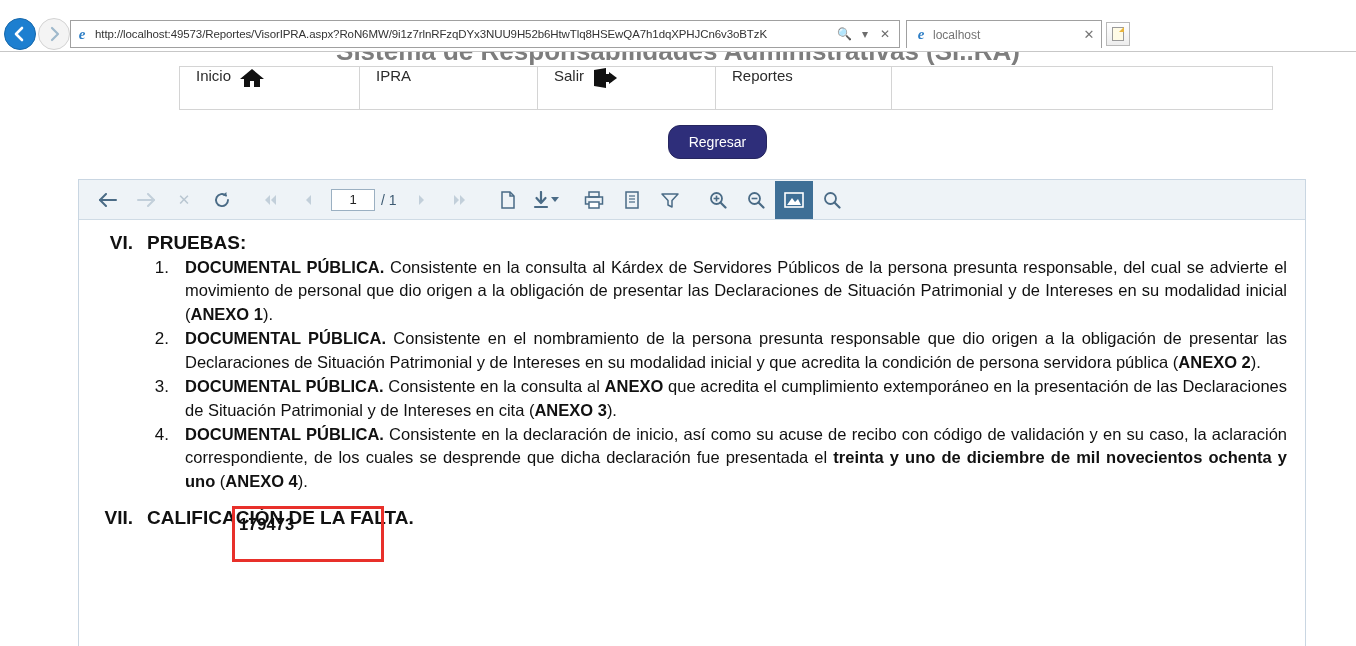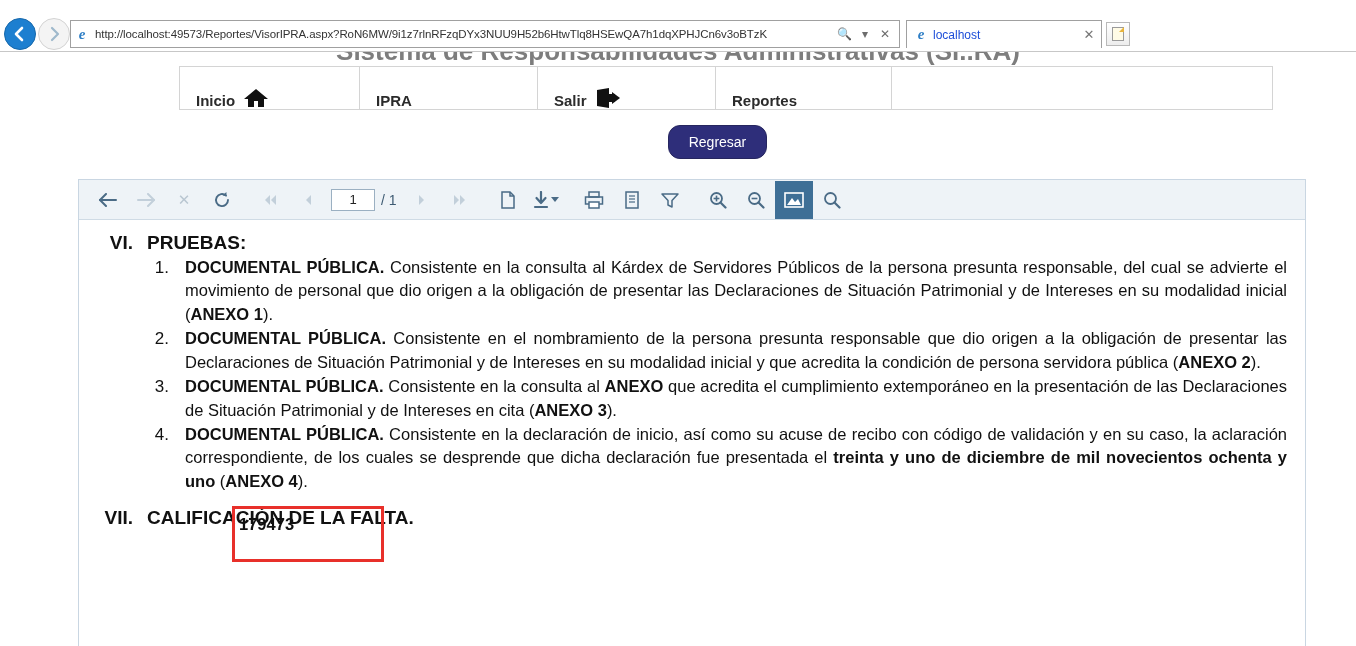--- a/index.html
+++ b/index.html
@@ -85,21 +85,21 @@
     width: 196px; height: 28px;
     border: 1px solid #a0a0a0;
     border-bottom: none;
     background: #ffffff;
     display: flex; align-items: center;
     padding: 0 4px;
   }
   .tab .tab-fav { width: 20px; display:flex; align-items:center; justify-content:center; }
   .tab .tab-title {
     flex: 1 1 auto;
-    font-size: 12px; color: #1d4ed8;
+    font-size: 12px; color: #737373;
     white-space: nowrap; overflow: hidden;
     padding-left: 2px;
   }
   .tab .tab-close {
     width: 16px; text-align: center;
     font-size: 13px; color: #777;
     cursor: pointer;
   }
   .newtab {
     position: absolute; left: 1106px; top: 22px;
@@ -137,28 +137,27 @@
   }
   .menubar {
     position: absolute; top: 14px; left: 179px;
     width: 1094px; height: 44px;
     border: 1px solid #d4d4d4;
     background: #ffffff;
     display: flex;
   }
   .menu-item {
     height: 42px;
-    display: flex; align-items: flex-end;
+    display: flex; align-items: flex-start;
     padding: 0 16px;
     border-right: 1px solid #d4d4d4;
     font-size: 15px;
     color: #2b2b2b;
     cursor: pointer;
     gap: 8px;
-    font-weight: bold;
   }
   .menu-item.w1 { width: 180px; }
   .menu-item.w2 { width: 178px; }
   .menu-item.w3 { width: 176px; }
   .menu-item.w4 { width: 178px; }
   .menu-item.filler { flex: 1 1 auto; border-right: none; cursor: default; }
   .home-icon svg, .exit-icon svg { display: block; }
 
   .btn-regresar {
     position: absolute; top: 73px; left: 668px;

